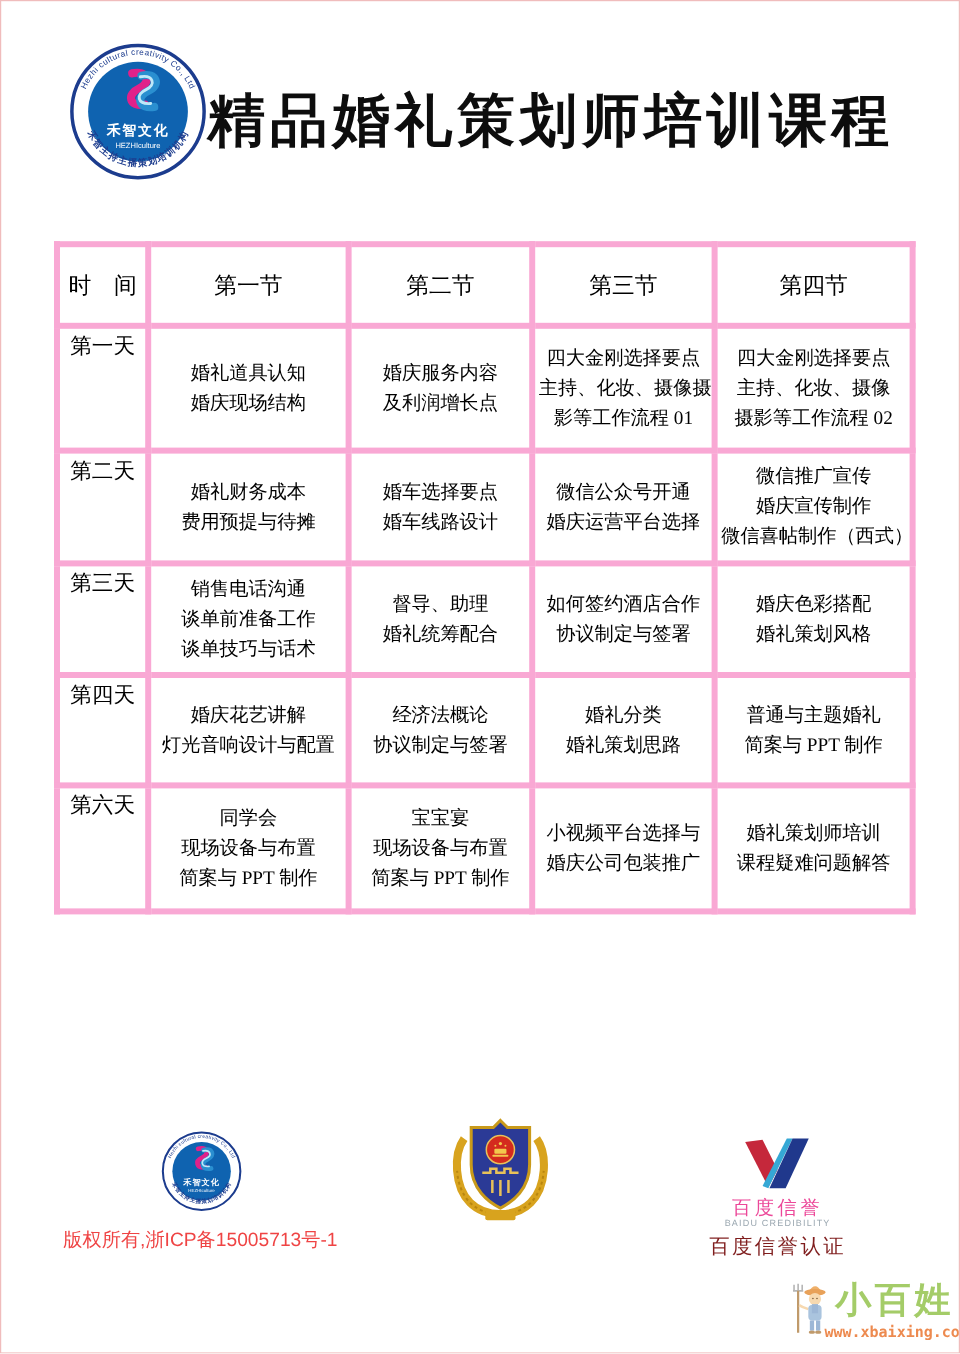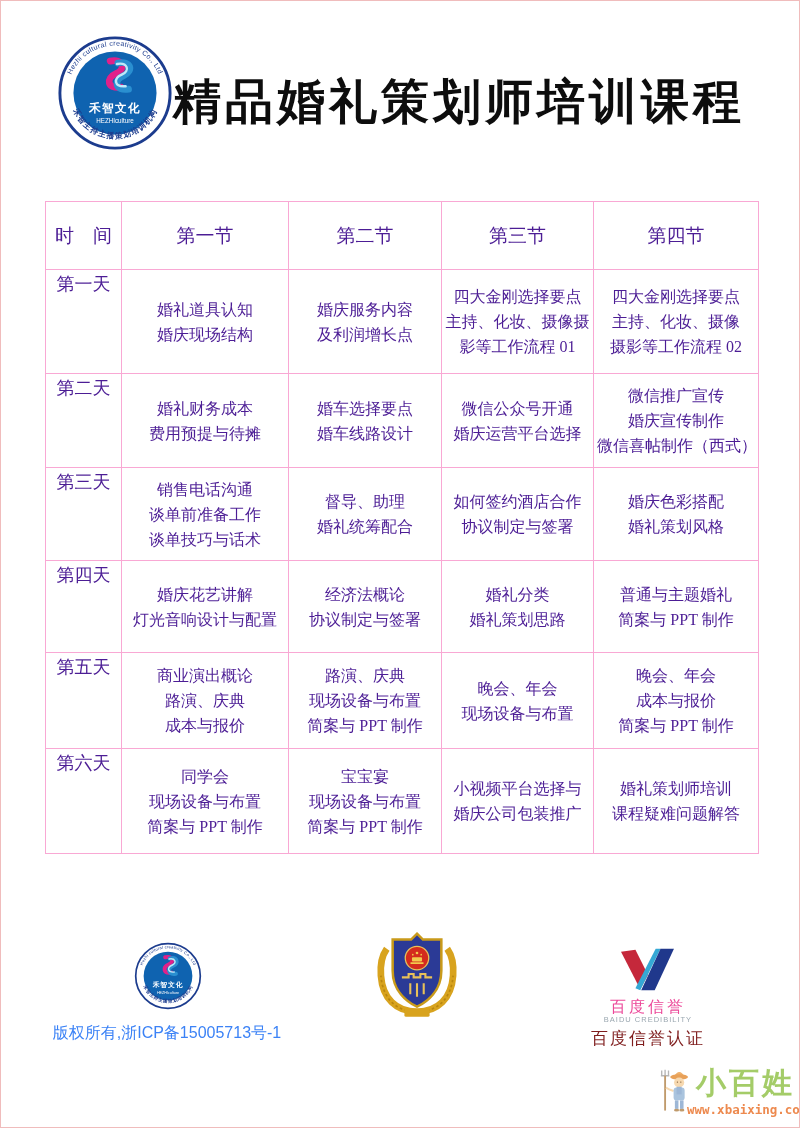--- a/index.html
+++ b/index.html
@@ -15,33 +15,33 @@
     position:absolute;left:172px;top:74px;width:566px;margin:0;
     font-size:48px;line-height:54px;font-weight:bold;color:#0d0d0d;
     letter-spacing:4px;text-align:left;white-space:nowrap;
   }
   
   table.schedule{
     position:absolute;left:44px;top:200px;width:713px;
     border-collapse:collapse;table-layout:fixed;
   }
   table.schedule th,table.schedule td{
-    border:1px solid #f9a8d4;color:#4c1d95;text-align:center;
+    border:5px solid #f9a8d4;color:#000000;text-align:center;
     padding:2px 3px;white-space:pre;overflow:hidden;
   }
   table.schedule th{font-size:19px;font-weight:400;vertical-align:middle;}
   td.day{font-size:18px;vertical-align:top;padding-top:22px;}
   td.cell{font-size:16px;line-height:25px;vertical-align:middle;}
   tr.hr0{height:68px;}
   tr.r1{height:104px;} tr.r2{height:94px;} tr.r3{height:93px;}
   tr.r4{height:92px;} tr.r5{height:96px;} tr.r6{height:105px;}
   
   .ftext{position:absolute;text-align:center;font-family:"Liberation Sans","DejaVu Sans",sans-serif;}
   .logo-footer{position:absolute;left:133px;top:941px;}
-  .icp-caption{left:44px;top:1022px;width:244px;font-size:16px;color:#3b82f6;}
+  .icp-caption{left:44px;top:1022px;width:244px;font-size:16px;color:#ef4444;}
   .police-badge{position:absolute;left:374px;top:926px;}
   .police-caption{left:295px;top:1021px;width:240px;font-size:19px;font-weight:bold;color:#0a0a0a;}
   .baidu-v{position:absolute;left:615px;top:944px;}
   .baidu-cn{left:587px;top:996px;width:120px;font-size:16px;color:#ec4899;letter-spacing:3px;}
   .baidu-en{left:587px;top:1014px;width:120px;font-size:7.5px;color:#9aa7b0;letter-spacing:1px;}
   .baidu-caption{left:585px;top:1026px;width:124px;font-size:17px;color:#7f1d1d;letter-spacing:2px;}
   
   .watermark{position:absolute;left:653px;top:1060px;width:142px;height:60px;}
   .wm-farmer{position:absolute;left:6px;top:4px;}
   .wm-name{
@@ -140,34 +140,20 @@
     </tr>
     <tr class="r4">
       <td class="day">第四天</td>
       <td class="cell">婚庆花艺讲解
 灯光音响设计与配置</td>
       <td class="cell">经济法概论
 协议制定与签署</td>
       <td class="cell">婚礼分类
 婚礼策划思路</td>
       <td class="cell">普通与主题婚礼
-简案与 PPT 制作</td>
-    </tr>
-    <tr class="r5">
-      <td class="day">第五天</td>
-      <td class="cell">商业演出概论
-路演、庆典
-成本与报价</td>
-      <td class="cell">路演、庆典
-现场设备与布置
-简案与 PPT 制作</td>
-      <td class="cell">晚会、年会
-现场设备与布置</td>
-      <td class="cell">晚会、年会
-成本与报价
 简案与 PPT 制作</td>
     </tr>
     <tr class="r6">
       <td class="day">第六天</td>
       <td class="cell">同学会
 现场设备与布置
 简案与 PPT 制作</td>
       <td class="cell">宝宝宴
 现场设备与布置
 简案与 PPT 制作</td>

